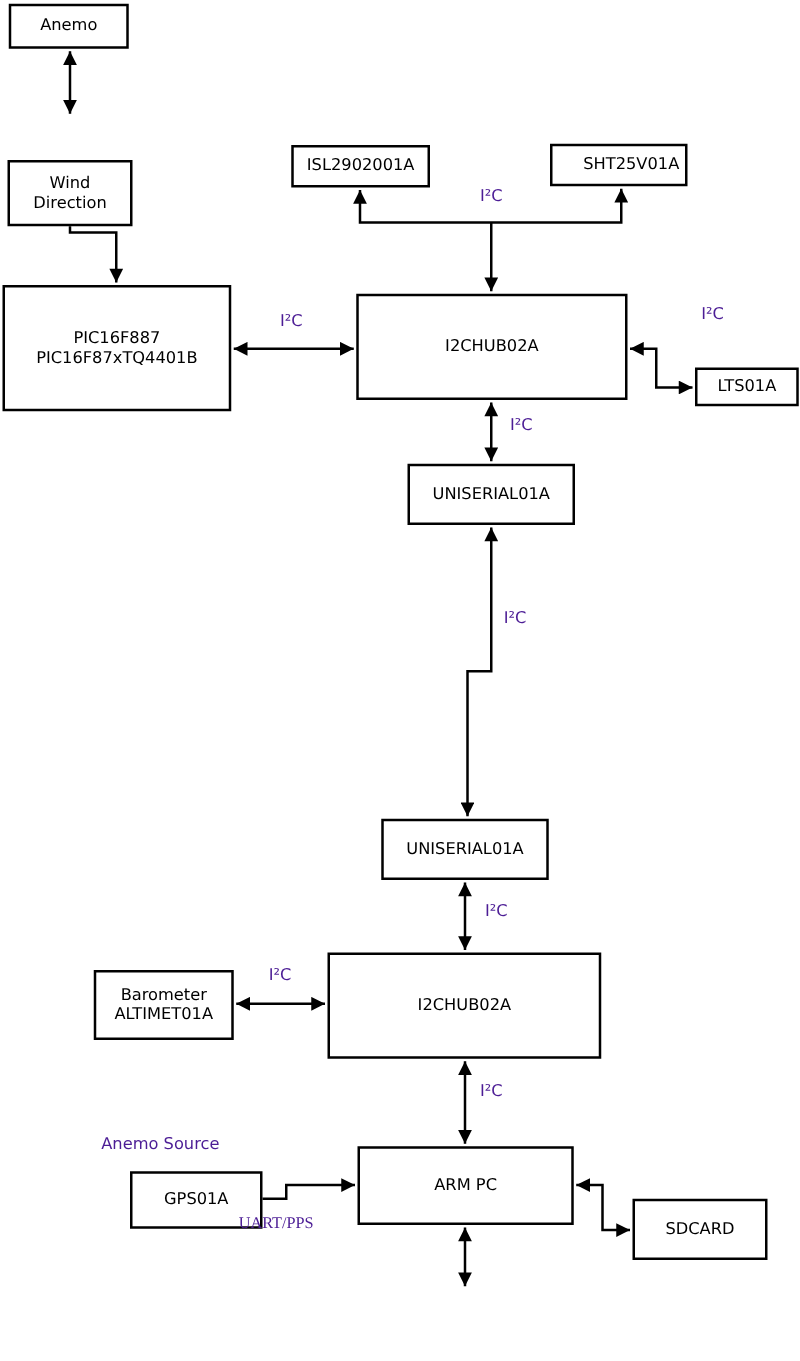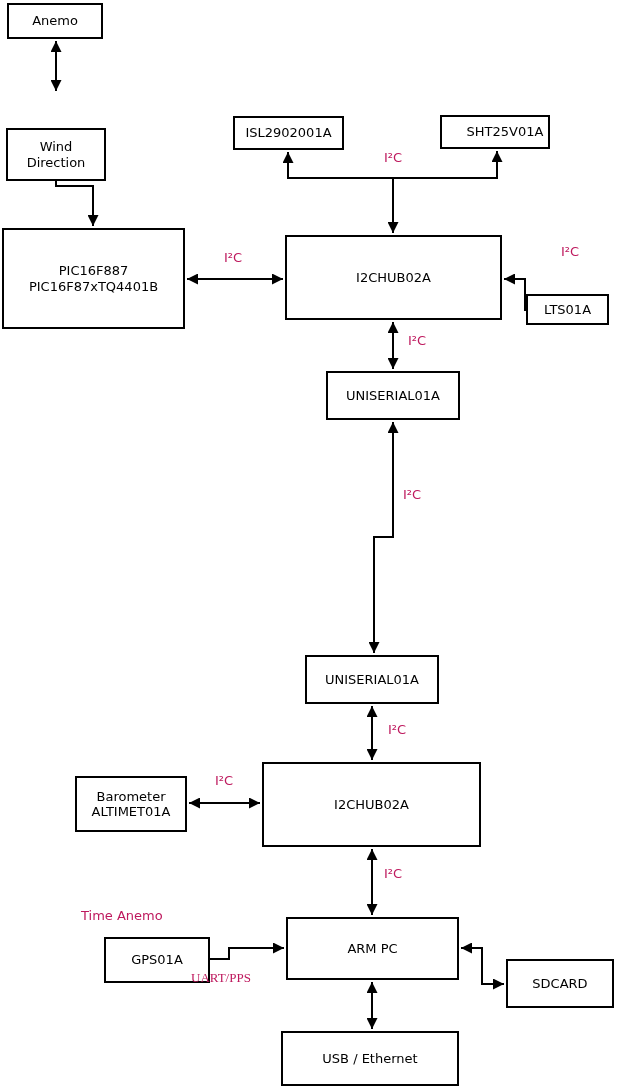--- a/index.html
+++ b/index.html
@@ -35,31 +35,31 @@
     justify-content: center;
     text-align: center;
     font-size: 13px;
     line-height: 1.18;
     color: #000000;
     white-space: nowrap;
   }
   .buslabel {
     position: absolute;
     font-size: 13px;
-    color: #be185d;
+    color: #4c1d95;
     white-space: nowrap;
   }
   
   .b-anemo      { left: 7px;   top: 3px;    width: 96px;  height: 36px; }
   .b-wind       { left: 6px;   top: 93px;   width: 100px; height: 53px; margin-top: 35px; }
   .b-pic        { left: 2px;   top: 228px;  width: 183px; height: 101px; text-align: center; }
   .b-isl        { left: 233px; top: 116px;  width: 111px; height: 34px; }
   .b-sht        { left: 440px; top: 115px;  width: 110px; height: 34px; padding-left: 20px; }
   .b-hub1       { left: 285px; top: 235px;  width: 217px; height: 85px; }
-  .b-lts        { left: 526px; top: 294px;  width: 83px;  height: 31px; }
+  .b-lts        { left: 556px; top: 294px;  width: 83px;  height: 31px; }
   .b-uni1       { left: 326px; top: 371px;  width: 134px; height: 49px; }
   .b-uni2       { left: 305px; top: 655px;  width: 134px; height: 49px; }
   .b-hub2       { left: 262px; top: 762px;  width: 219px; height: 85px; }
   .b-baro       { left: 75px;  top: 776px;  width: 112px; height: 56px; }
   .b-gps        { left: 67px;  top: 937px;  width: 106px; height: 46px; margin-left: 37px; }
   .b-arm        { left: 286px; top: 917px;  width: 173px; height: 63px; }
   .b-sd         { left: 506px; top: 959px;  width: 108px; height: 49px; }
   .b-usb        { left: 281px; top: 1031px; width: 178px; height: 55px; }
   
   .l-i2c-1 { left: 384px; top: 150px; }
@@ -153,28 +153,25 @@
   </div>
 
   <div class="box b-arm">
     <span>ARM PC</span>
   </div>
 
   <div class="box b-sd">
     <span>SDCARD</span>
   </div>
 
-  <div class="box b-usb">
-    <span>USB / Ethernet</span>
-  </div>
 
   <div class="buslabel l-i2c-1">I²C</div>
   <div class="buslabel l-i2c-2">I²C</div>
   <div class="buslabel l-i2c-3">I²C</div>
   <div class="buslabel l-i2c-4">I²C</div>
   <div class="buslabel l-i2c-5">I²C</div>
   <div class="buslabel l-i2c-6">I²C</div>
   <div class="buslabel l-i2c-7">I²C</div>
   <div class="buslabel l-i2c-8">I²C</div>
-  <div class="buslabel l-time">Time Anemo</div>
+  <div class="buslabel l-time">Anemo Source</div>
   <div class="buslabel l-uart">UART/PPS</div>
 
 </div>
 
 </body></html>

